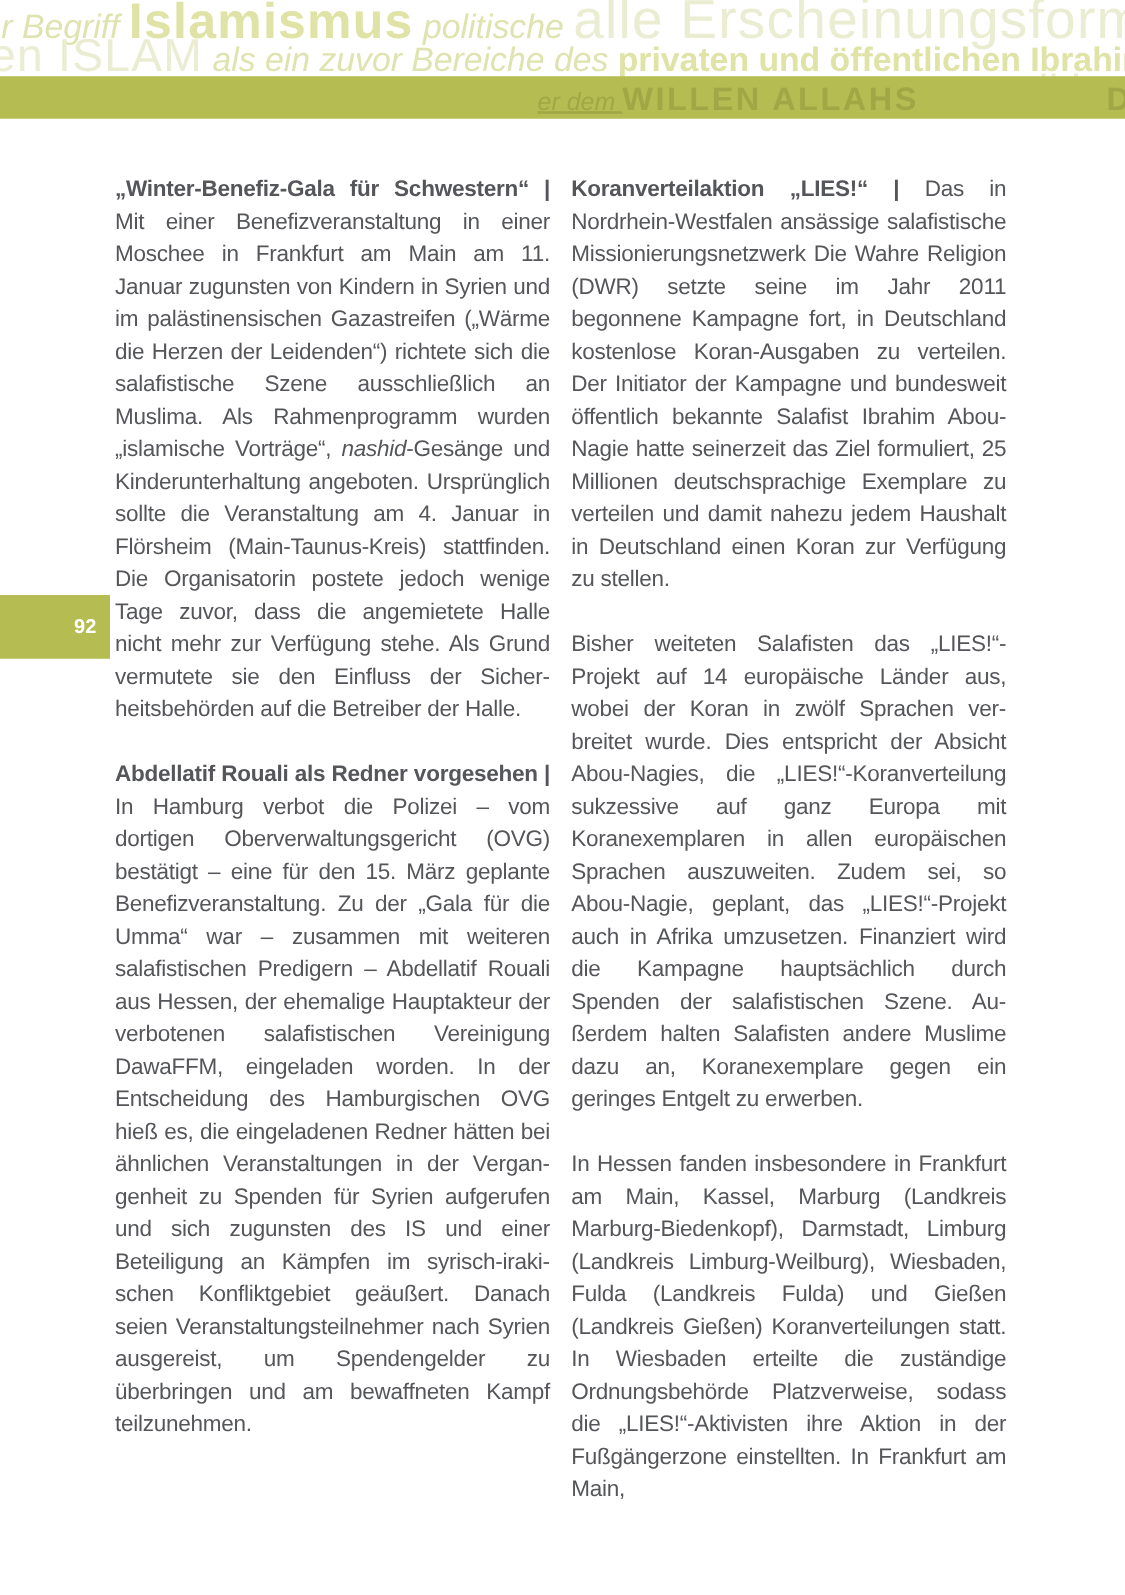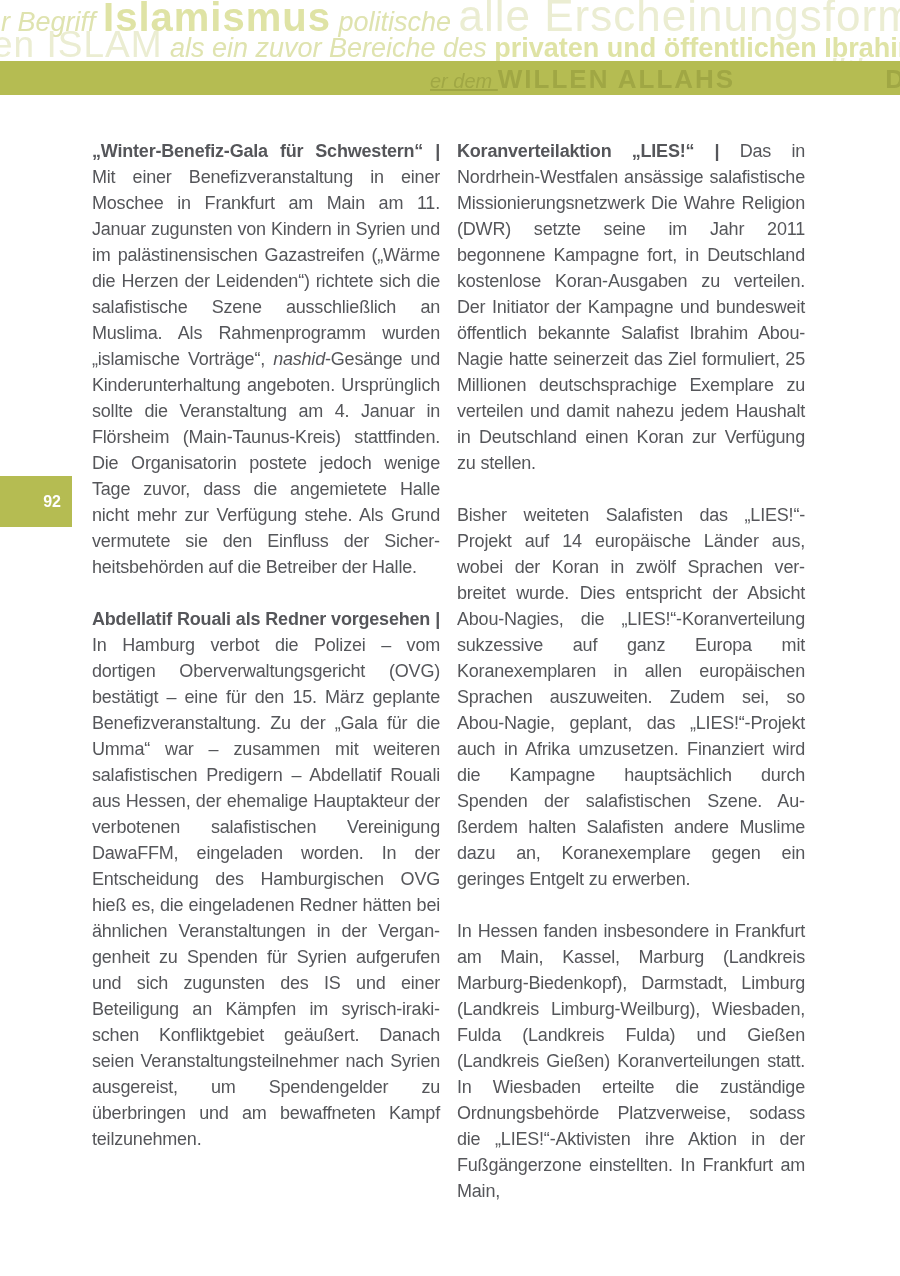--- a/index.html
+++ b/index.html
@@ -22,21 +22,21 @@
   .seg-bold-lg{font-weight:bold;font-size:30px;color:var(--wordart-bold-dark);}
   .seg-light-italic-lg{font-style:italic;font-size:36px;color:var(--wordart-light);}
   .greenbar{position:absolute;left:0;bottom:1px;width:100%;height:34px;background:var(--accent-green);}
   .watermark{position:absolute;left:430px;top:0;height:34px;line-height:36px;white-space:nowrap;opacity:.55;}
   .seg-wm-italic{font-style:italic;font-size:20px;color:var(--bar-watermark);text-decoration:underline;}
   .seg-wm-caps{font-weight:bold;font-size:26px;color:var(--bar-watermark);letter-spacing:2px;}
   .seg-wm-gap{display:inline-block;width:150px;}
   .bar-title{position:absolute;left:92px;top:0;height:34px;line-height:34px;
     color:#ffffff;font-size:17px;font-weight:bold;letter-spacing:.2px;}
   
-  .page-badge{position:absolute;left:0;top:476px;width:72px;height:51px;
+  .page-badge{position:absolute;left:0;top:476px;width:88px;height:51px;
     background:var(--accent-green);color:#ffffff;box-sizing:border-box;
     display:flex;align-items:center;justify-content:flex-end;padding-right:11px;
     font-size:16px;font-weight:bold;}
   
   .content{padding:42px 0 0 92px;display:flex;gap:17px;}
   .col{width:348px;text-align:justify;color:var(--body-text);
     font-size:18px;line-height:26px;letter-spacing:-0.2px;
     hyphens:manual;-webkit-hyphens:manual;}
   .col p{margin:0 0 26px 0;}
   .seg-b{font-weight:bold;}

